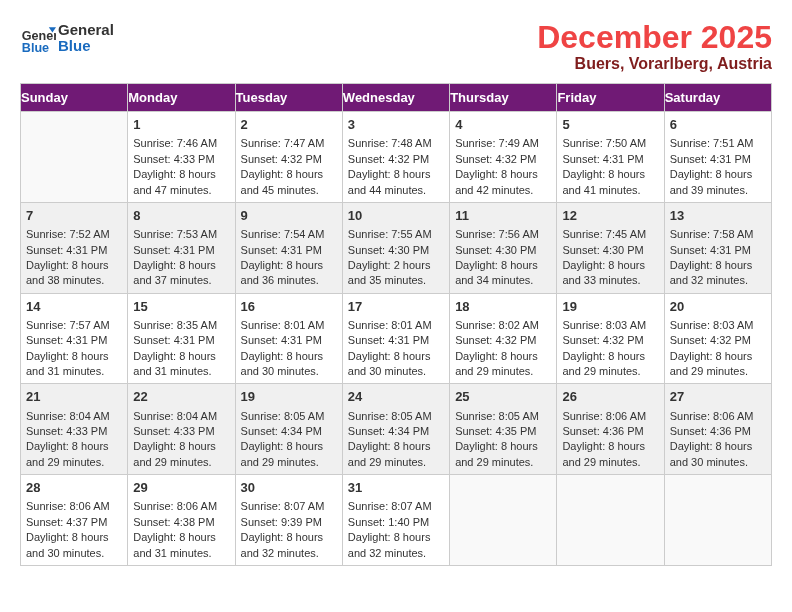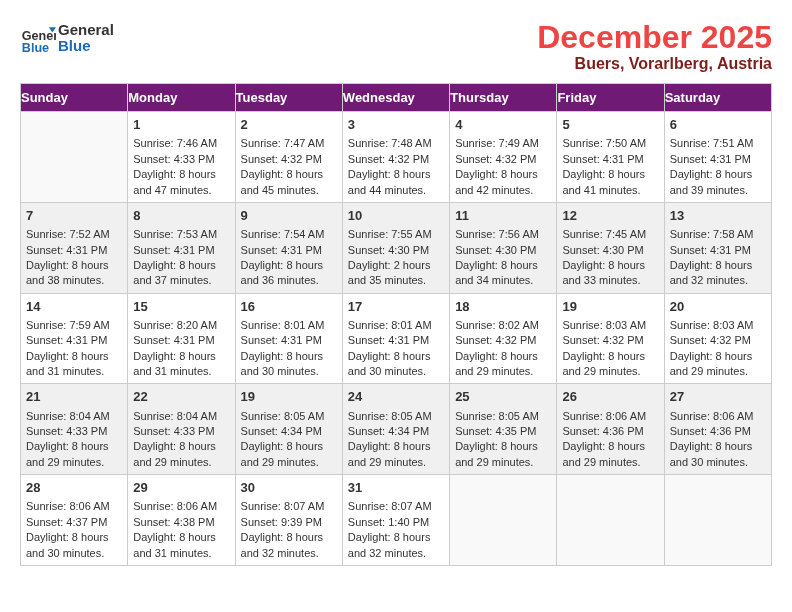--- a/index.html
+++ b/index.html
@@ -195,27 +195,27 @@
         <td>
           <span class="day-number">13</span>
           <div>Sunrise: 7:58 AM</div>
           <div>Sunset: 4:31 PM</div>
           <div>Daylight: 8 hours and 32 minutes.</div>
         </td>
       </tr>
       <tr class="row-white">
         <td>
           <span class="day-number">14</span>
-          <div>Sunrise: 7:59 AM</div>
+          <div>Sunrise: 7:57 AM</div>
           <div>Sunset: 4:31 PM</div>
           <div>Daylight: 8 hours and 31 minutes.</div>
         </td>
         <td>
           <span class="day-number">15</span>
-          <div>Sunrise: 8:20 AM</div>
+          <div>Sunrise: 8:35 AM</div>
           <div>Sunset: 4:31 PM</div>
           <div>Daylight: 8 hours and 31 minutes.</div>
         </td>
         <td>
           <span class="day-number">16</span>
           <div>Sunrise: 8:01 AM</div>
           <div>Sunset: 4:31 PM</div>
           <div>Daylight: 8 hours and 30 minutes.</div>
         </td>
         <td>

